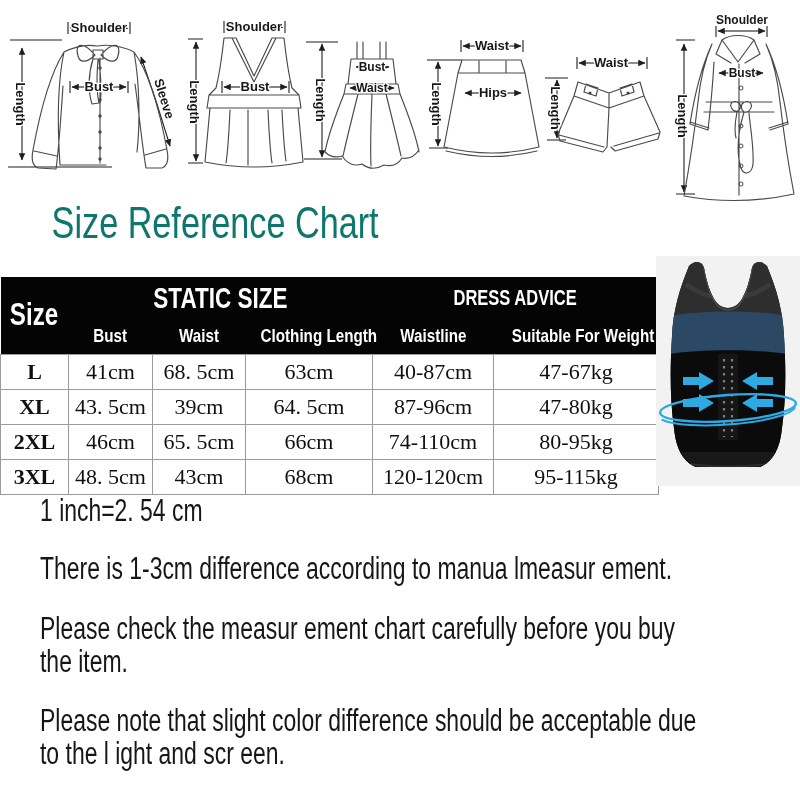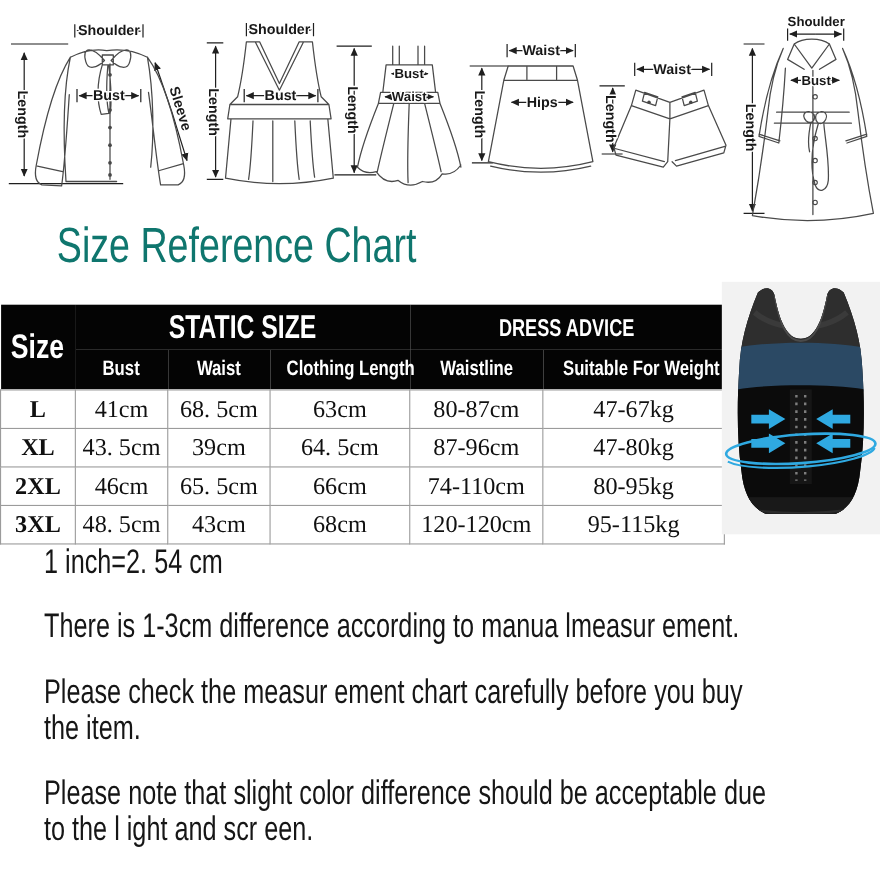--- a/index.html
+++ b/index.html
@@ -241,21 +241,21 @@
         <th><span class="hdr hdr-sub">Waistline</span></th>
         <th><span class="hdr hdr-sub">Suitable For Weight</span></th>
       </tr>
     </thead>
     <tbody>
       <tr>
         <td class="szc">L</td>
         <td>41cm</td>
         <td>68. 5cm</td>
         <td>63cm</td>
-        <td>80-87cm</td>
+        <td>40-87cm</td>
         <td>47-67kg</td>
       </tr>
       <tr>
         <td class="szc">XL</td>
         <td>43. 5cm</td>
         <td>39cm</td>
         <td>64. 5cm</td>
         <td>87-96cm</td>
         <td>47-80kg</td>
       </tr>

